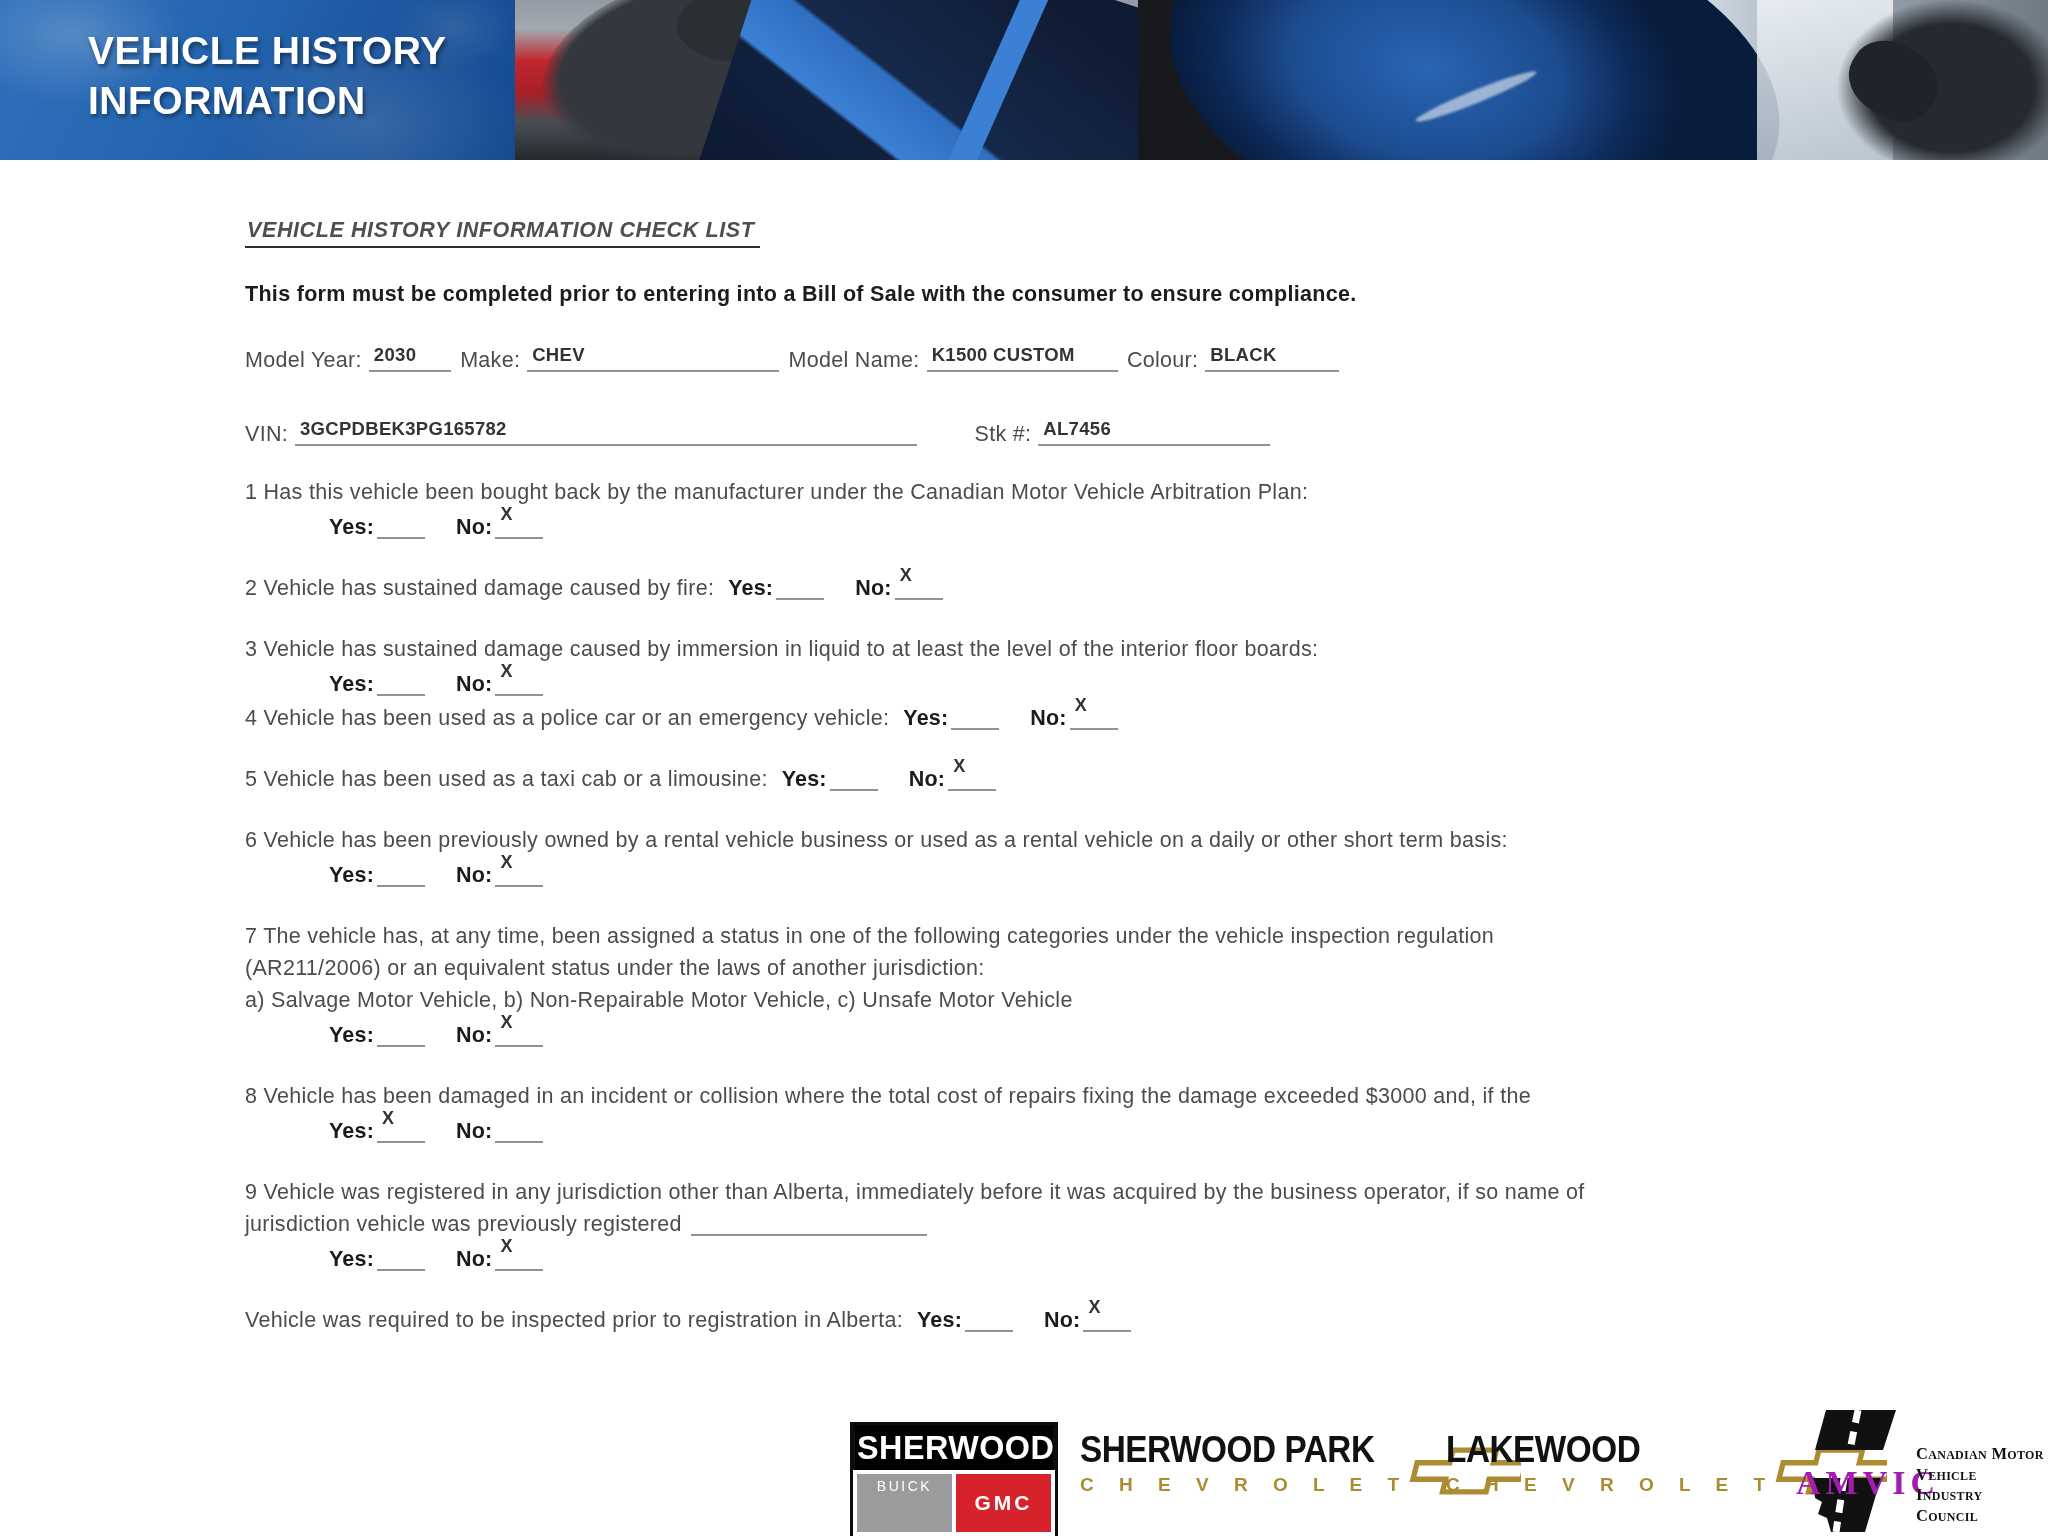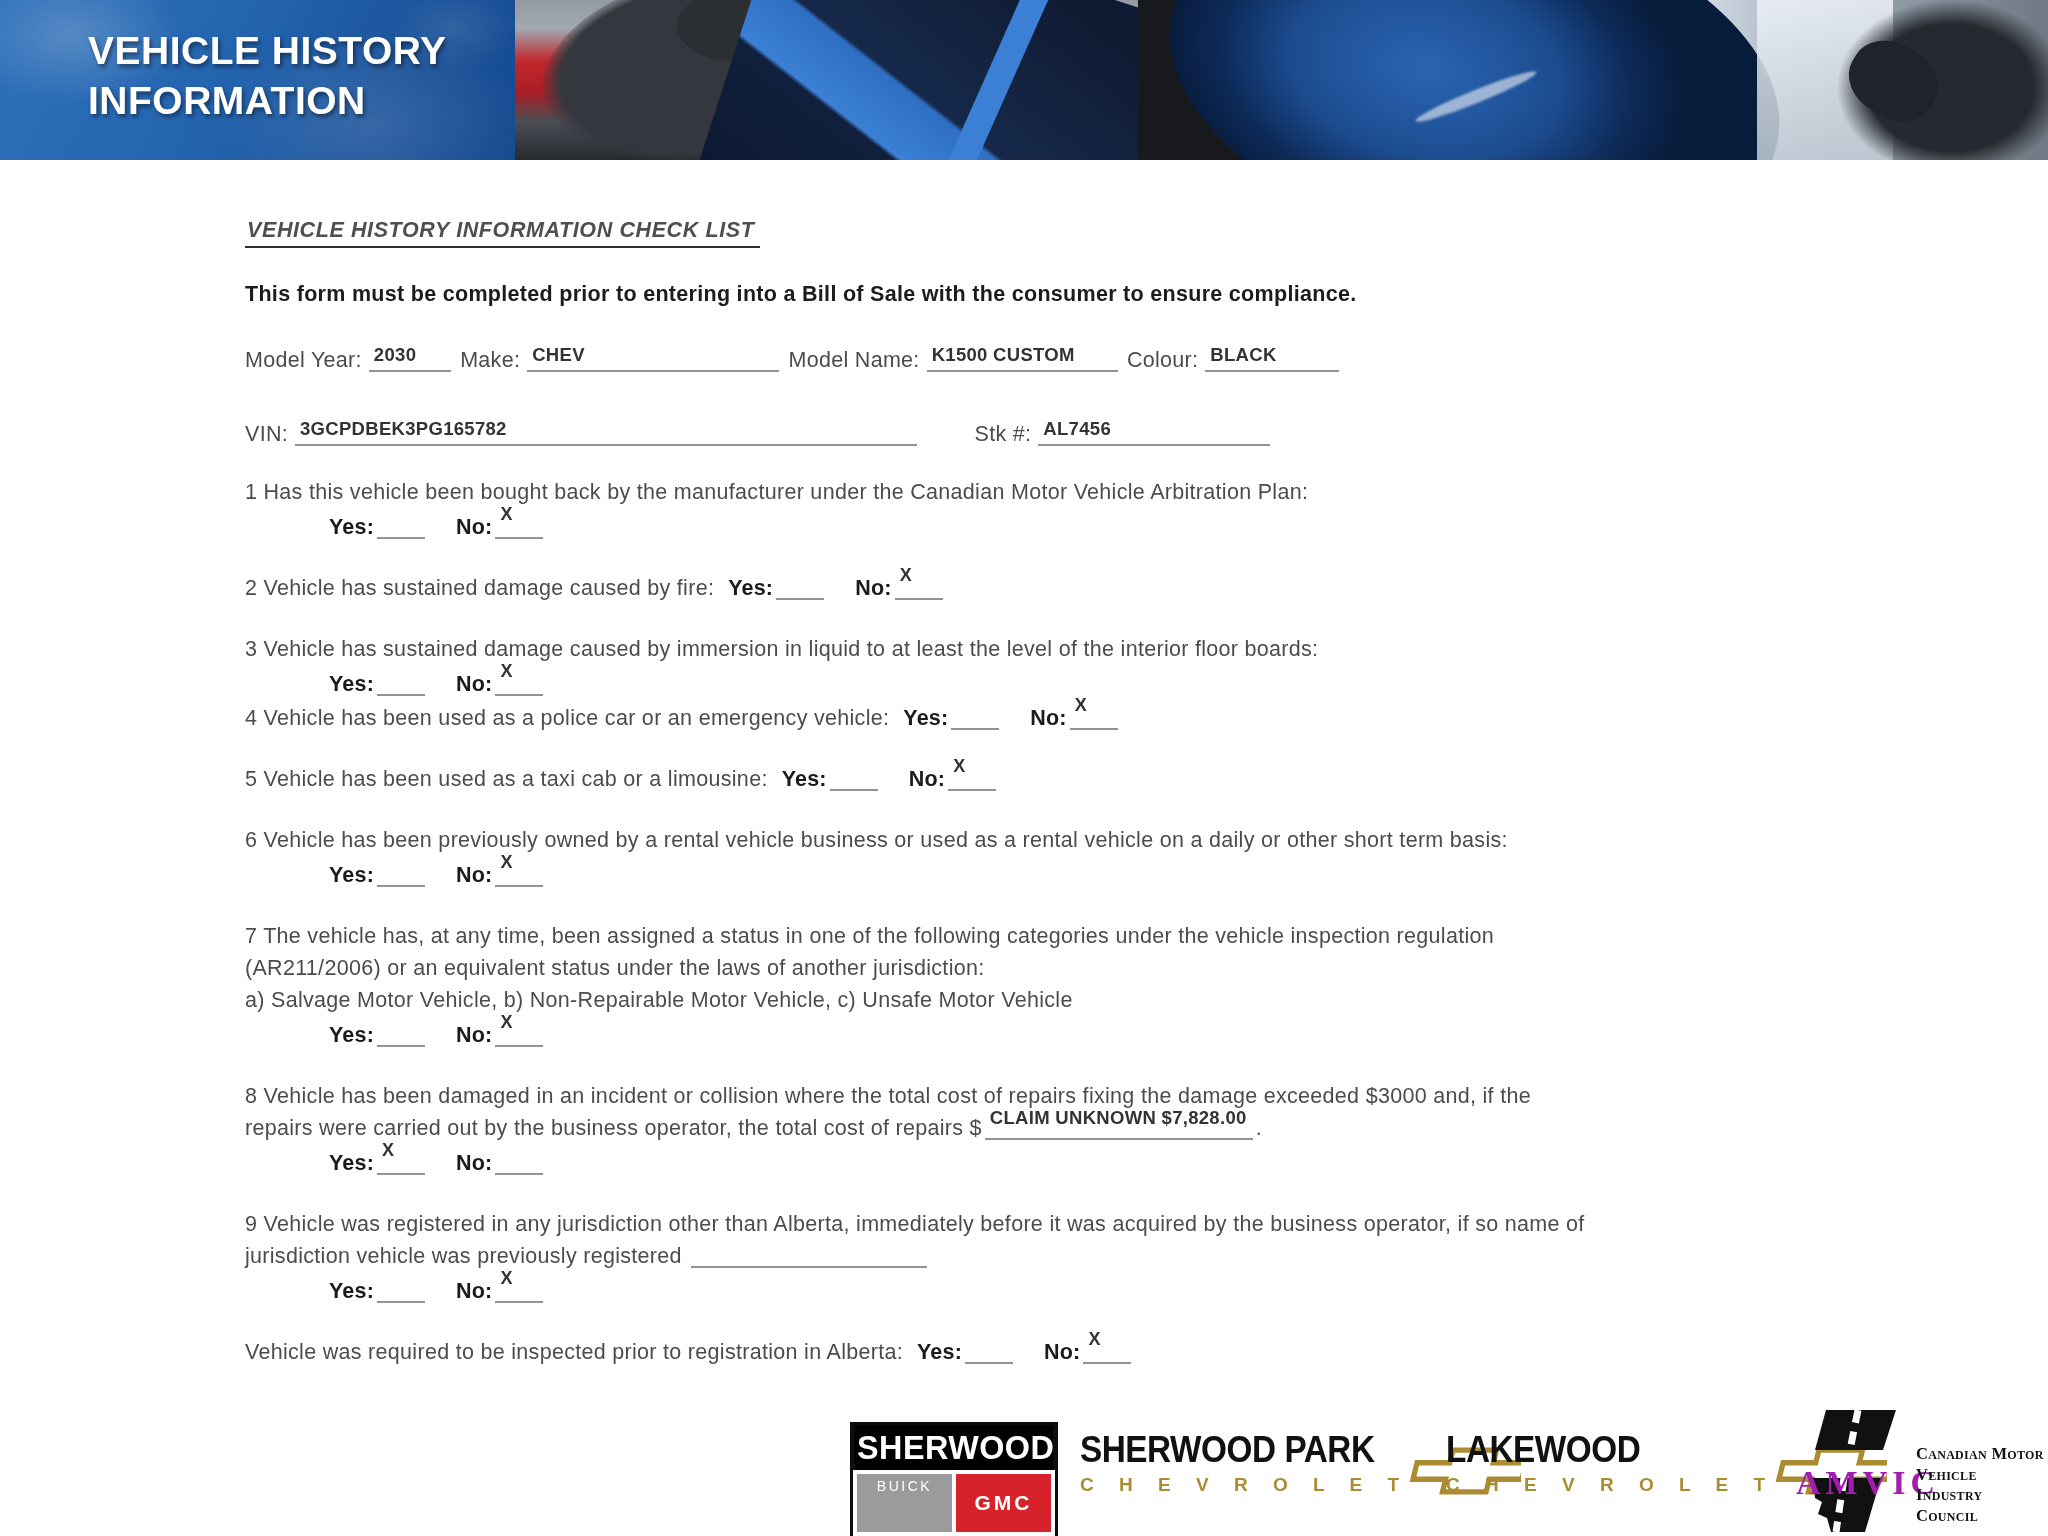--- a/index.html
+++ b/index.html
@@ -155,21 +155,20 @@
           <div class="answer-line"><span class="ans"><b class="yn">Yes:</b><span class="blank ansblank"></span><span class="yn-gap"></span><b class="yn">No:</b><span class="blank ansblank"><span class="xmark">X</span></span></span></div>
         </div>
         <div class="question">
           <div class="qline">7 The vehicle has, at any time, been assigned a status in one of the following categories under the vehicle inspection regulation</div>
           <div class="qline">(AR211/2006) or an equivalent status under the laws of another jurisdiction:</div>
           <div class="qline">a) Salvage Motor Vehicle, b) Non-Repairable Motor Vehicle, c) Unsafe Motor Vehicle</div>
           <div class="answer-line"><span class="ans"><b class="yn">Yes:</b><span class="blank ansblank"></span><span class="yn-gap"></span><b class="yn">No:</b><span class="blank ansblank"><span class="xmark">X</span></span></span></div>
         </div>
         <div class="question">
           <div class="qline">8 Vehicle has been damaged in an incident or collision where the total cost of repairs fixing the damage exceeded $3000 and, if the</div>
-          <div class="qline">repairs were carried out by the business operator, the total cost of repairs $<span class="blank" style="width: 268px;"><span class="fill">CLAIM UNKNOWN $7,828.00</span></span>.</div>
           <div class="answer-line"><span class="ans"><b class="yn">Yes:</b><span class="blank ansblank"><span class="xmark">X</span></span><span class="yn-gap"></span><b class="yn">No:</b><span class="blank ansblank"></span></span></div>
         </div>
         <div class="question">
           <div class="qline">9 Vehicle was registered in any jurisdiction other than Alberta, immediately before it was acquired by the business operator, if so name of</div>
           <div class="qline">jurisdiction vehicle was previously registered <span class="blank" style="width: 236px;"></span></div>
           <div class="answer-line"><span class="ans"><b class="yn">Yes:</b><span class="blank ansblank"></span><span class="yn-gap"></span><b class="yn">No:</b><span class="blank ansblank"><span class="xmark">X</span></span></span></div>
         </div>
         <div class="question">
           <div class="qline">Vehicle was required to be inspected prior to registration in Alberta:<span class="ans"><b class="yn">Yes:</b><span class="blank ansblank"></span><span class="yn-gap"></span><b class="yn">No:</b><span class="blank ansblank"><span class="xmark">X</span></span></span></div>
         </div>

